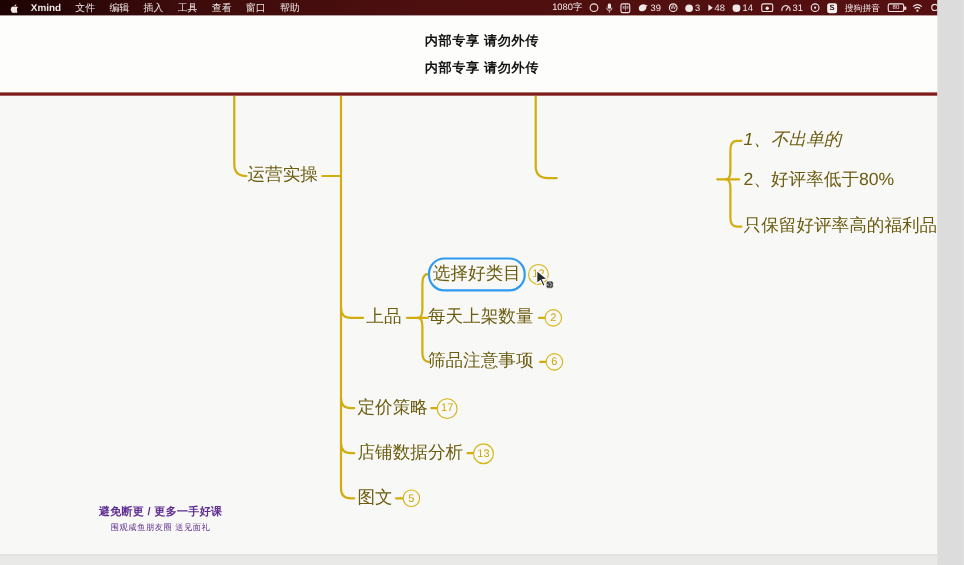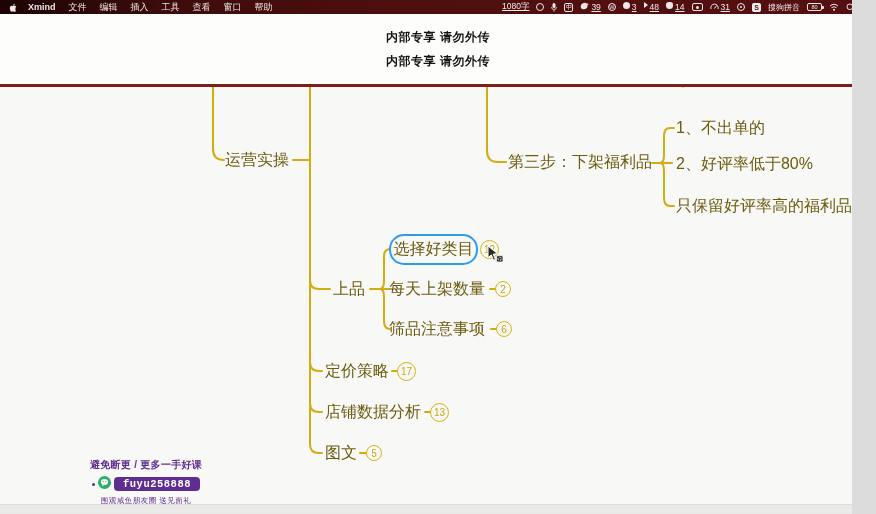--- a/index.html
+++ b/index.html
@@ -7,21 +7,21 @@
     background:#f8f8f6;font-family:"Liberation Sans","DejaVu Sans",sans-serif;}
   
   .menubar{position:absolute;left:0;top:0;width:876px;height:14px;
     background:linear-gradient(90deg,#1d0303 0%,#3c0b0b 18%,#4e0f0f 45%,#560f10 100%);
     display:flex;align-items:center;color:#efe6e6;font-size:9px;z-index:30;}
   .menubar .apple{margin:0 10px 0 9px;display:flex;align-items:center;}
   .mi{margin-right:13px;white-space:nowrap;cursor:default;}
   .mi.appname{font-weight:bold;}
   .mstatus{margin-left:auto;display:flex;align-items:center;gap:7px;padding-right:6px;
     font-size:8.5px;color:#f3eaea;}
-  .sico{display:inline-flex;gap:2px;text-decoration:underline;}
+  .sico{display:inline-flex;align-items:center;gap:2px;}
   .circ{width:8px;height:8px;border:1px solid #efe6e6;border-radius:50%;display:inline-block;box-sizing:border-box;}
   .sq{width:9px;height:9px;border:1px solid #efe6e6;border-radius:2px;display:inline-flex;
     align-items:center;justify-content:center;font-size:6px;box-sizing:border-box;}
   .dotblob{width:7px;height:7px;background:#efe6e6;border-radius:50%;display:inline-block;}
   .tri{width:0;height:0;border-left:4px solid #efe6e6;border-top:3px solid transparent;
     border-bottom:3px solid transparent;display:inline-block;}
   .cam{width:11px;height:8px;border:1px solid #efe6e6;border-radius:2px;display:inline-flex;
     align-items:center;justify-content:center;box-sizing:border-box;}
   .cam i{width:3px;height:3px;border-radius:50%;background:#efe6e6;display:block;}
   .sogou{width:9px;height:9px;background:#f5efef;color:#4e0f0f;border-radius:2px;
@@ -184,22 +184,21 @@
   </svg>
 
   <div class="clipwrap">
     <div class="cliptext">
       <span>5折</span>
       <span>10000</span>
     </div>
   </div>
 
   <div class="node" style="left:225px;top:151px;">运营实操</div>
-  <div class="node" style="left:508px;top:153px;">第三步：下架福利品</div>
-  <div class="node" style="left:676px;top:119px;">1、不出单的</div>
+  <div class="node" style="left:676px;top:119px;font-style:italic;">1、不出单的</div>
   <div class="node" style="left:676px;top:155px;">2、好评率低于80%</div>
   <div class="node" style="left:676px;top:197px;">只保留好评率高的福利品</div>
   <div class="node" style="left:333px;top:280px;">上品</div>
 
   <div class="selbox">
     <span class="node-text">选择好类目</span>
   </div>
 
   <div class="node" style="left:389px;top:280px;">每天上架数量</div>
   <div class="node" style="left:389px;top:320px;">筛品注意事项</div>
@@ -217,31 +216,18 @@
   <div class="cursorwrap">
     <svg width="17" height="18" viewBox="0 0 17 18">
       <path d="M1,1 L10.5,8.6 L6.2,9.2 L8.6,14.4 L6.6,15.3 L4.3,10 L1,12.6 Z" fill="#2b2b2b" stroke="#ffffff" stroke-width="1"></path>
       <rect x="9.5" y="10.5" width="6.5" height="6.5" rx="1.5" fill="#3a3a3a" stroke="#f1f1f1" stroke-width="0.8"></rect>
       <circle cx="12.7" cy="13.7" r="1.6" fill="none" stroke="#e8e8e8" stroke-width="0.9" stroke-dasharray="2 1.2"></circle>
     </svg>
   </div>
 
   <div class="promo">
     <div class="l1">避免断更 / 更多一手好课</div>
-    <div class="l2">
-      <span class="pd"></span>
-      <span>
-        <svg width="13" height="13" viewBox="0 0 13 13">
-            <circle cx="6.5" cy="6.5" r="6.5" fill="#2aae67"></circle>
-            <ellipse cx="6.5" cy="5.9" rx="3.6" ry="3" fill="#ffffff"></ellipse>
-            <path d="M4.5,8.4 L3.8,10.2 L6.2,8.9 Z" fill="#ffffff"></path>
-            <circle cx="5.2" cy="5.6" r="0.55" fill="#2aae67"></circle>
-            <circle cx="7.8" cy="5.6" r="0.55" fill="#2aae67"></circle>
-          </svg>
-      </span>
-      <span class="pill">fuyu258888</span>
-    </div>
     <div class="l3">围观咸鱼朋友圈 送见面礼</div>
   </div>
 
   <div class="bstrip"></div>
 
 </div>
 
 </body></html>

